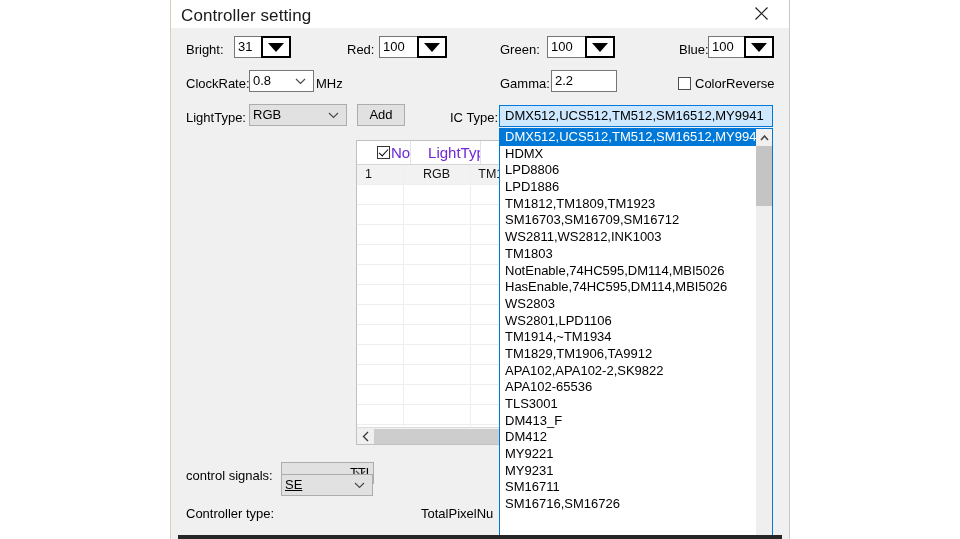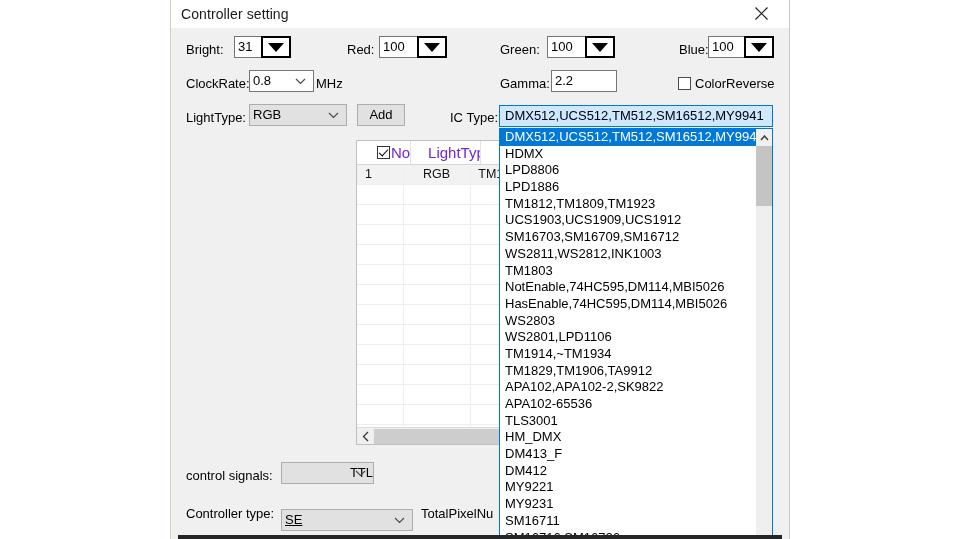--- a/index.html
+++ b/index.html
@@ -38,21 +38,21 @@
     width: 100%;
     height: 28px;
     background: #ffffff;
     border-bottom: 1px solid #ffffff;
     box-sizing: border-box;
   }
   .title-text {
     position: absolute;
     left: 10px;
     top: 6px;
-    font-size: 14px;
+    font-size: 17px;
     color: #1a1a1a;
     letter-spacing: 0.1px;
     white-space: nowrap;
   }
   .close-btn {
     position: absolute;
     right: 6px;
     top: 0px;
     width: 44px;
     height: 27px;
@@ -554,21 +554,21 @@
       <div class="combo" style="left:110px; top:434px; width:93px;text-align:right;">
         <span>TTL</span>
         <span class="chev">
           <svg width="11" height="7" viewBox="0 0 11 7">
               <polyline points="1,1 5.5,5.5 10,1" fill="none" stroke="#4a4a4a" stroke-width="1.2"></polyline>
             </svg>
         </span>
       </div>
 
       <div class="lbl" style="left:15px; top:478px;">Controller type:</div>
-      <div class="combo" style="left:110px; top:481px; width:132px;text-decoration:underline;">
+      <div class="combo" style="left:110px; top:446px; width:92px;text-decoration:underline;">
         <span>SE</span>
         <span class="chev">
           <svg width="11" height="7" viewBox="0 0 11 7">
               <polyline points="1,1 5.5,5.5 10,1" fill="none" stroke="#4a4a4a" stroke-width="1.2"></polyline>
             </svg>
         </span>
       </div>
 
       <div class="lbl" style="left:250px; top:478px;">TotalPixelNu</div>
 
@@ -584,34 +584,32 @@
     </span>
   </div>
 
   <div class="dropdown">
     <div class="dd-items" id="dd-items">
         <div class="dd-item sel">DMX512,UCS512,TM512,SM16512,MY9941</div>
         <div class="dd-item">HDMX</div>
         <div class="dd-item">LPD8806</div>
         <div class="dd-item">LPD1886</div>
         <div class="dd-item">TM1812,TM1809,TM1923</div>
-        <div class="dd-item">UCS1903,UCS1909,UCS1912</div>
         <div class="dd-item">SM16703,SM16709,SM16712</div>
         <div class="dd-item">WS2811,WS2812,INK1003</div>
         <div class="dd-item">TM1803</div>
         <div class="dd-item">NotEnable,74HC595,DM114,MBI5026</div>
         <div class="dd-item">HasEnable,74HC595,DM114,MBI5026</div>
         <div class="dd-item">WS2803</div>
         <div class="dd-item">WS2801,LPD1106</div>
         <div class="dd-item">TM1914,~TM1934</div>
         <div class="dd-item">TM1829,TM1906,TA9912</div>
         <div class="dd-item">APA102,APA102-2,SK9822</div>
         <div class="dd-item">APA102-65536</div>
         <div class="dd-item">TLS3001</div>
-        <div class="dd-item">HM_DMX</div>
         <div class="dd-item">DM413_F</div>
         <div class="dd-item">DM412</div>
         <div class="dd-item">MY9221</div>
         <div class="dd-item">MY9231</div>
         <div class="dd-item">SM16711</div>
         <div class="dd-item">SM16716,SM16726</div>
       </div>
     <div class="dd-scroll">
       <div class="dd-up">
         <svg width="9" height="6" viewBox="0 0 9 6">

